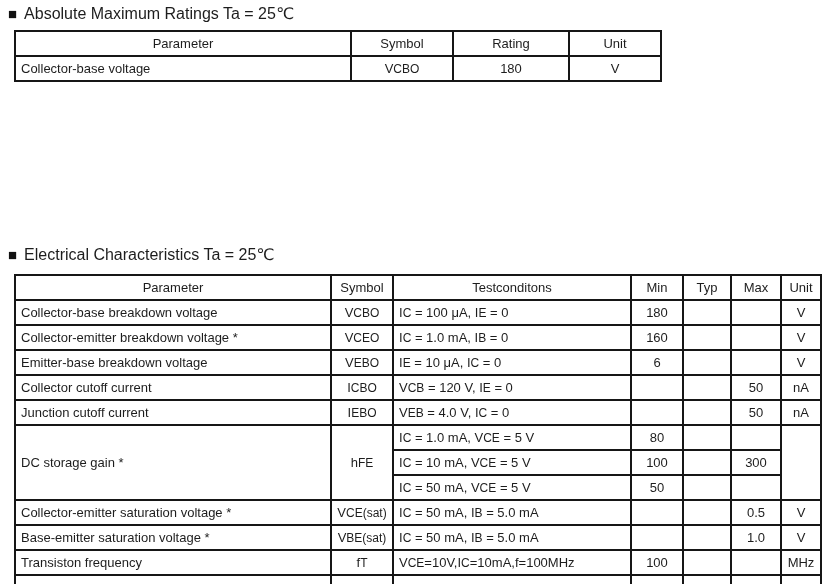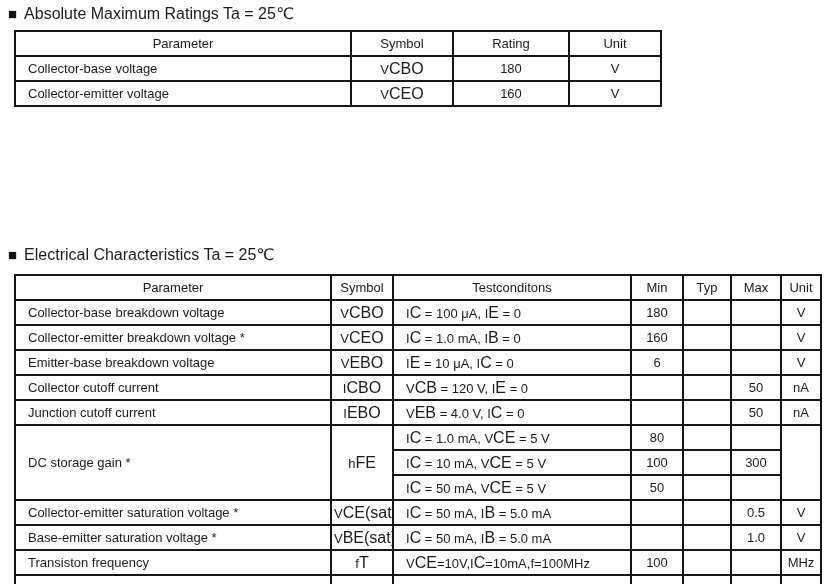--- a/index.html
+++ b/index.html
@@ -48,27 +48,27 @@
     height: 23px;
     padding: 0 2px;
     text-align: center;
     vertical-align: middle;
     font-weight: normal;
     overflow: hidden;
     white-space: nowrap;
   }
   table.ds td.left {
     text-align: left;
-    padding-left: 12px;
+    padding-left: 5px;
   }
   #table1 { top: 30px; left: 14px; width: 646px; }
   #table2 { top: 274px; left: 14px; width: 806px; }
 
   .sub {
-    font-size: 16px;
+    font-size: 12px;
     letter-spacing: 0;
     margin-top: 11px;
   }
   .degc { color: #4a4a4a; }
   tr.stub td {
     border-bottom: none;
     height: 12px;
   }
 </style>
 </head>
@@ -92,26 +92,20 @@
         <tr>
       <th>Parameter</th>
       <th>Symbol</th>
       <th>Rating</th>
       <th>Unit</th>
     </tr>
     <tr>
       <td class="left">Collector-base voltage</td>
       <td><span>V</span><span class="sub">CBO</span><span></span></td>
       <td>180</td>
-      <td>V</td>
-    </tr>
-    <tr>
-      <td class="left">Collector-emitter voltage</td>
-      <td><span>V</span><span class="sub">CEO</span><span></span></td>
-      <td>160</td>
       <td>V</td>
     </tr>
   </tbody>
     </table>
 
   <div class="section-title" id="title2">
     <span class="marker">■</span>
     <span>Electrical Characteristics Ta = 25℃</span>
   </div>
 

